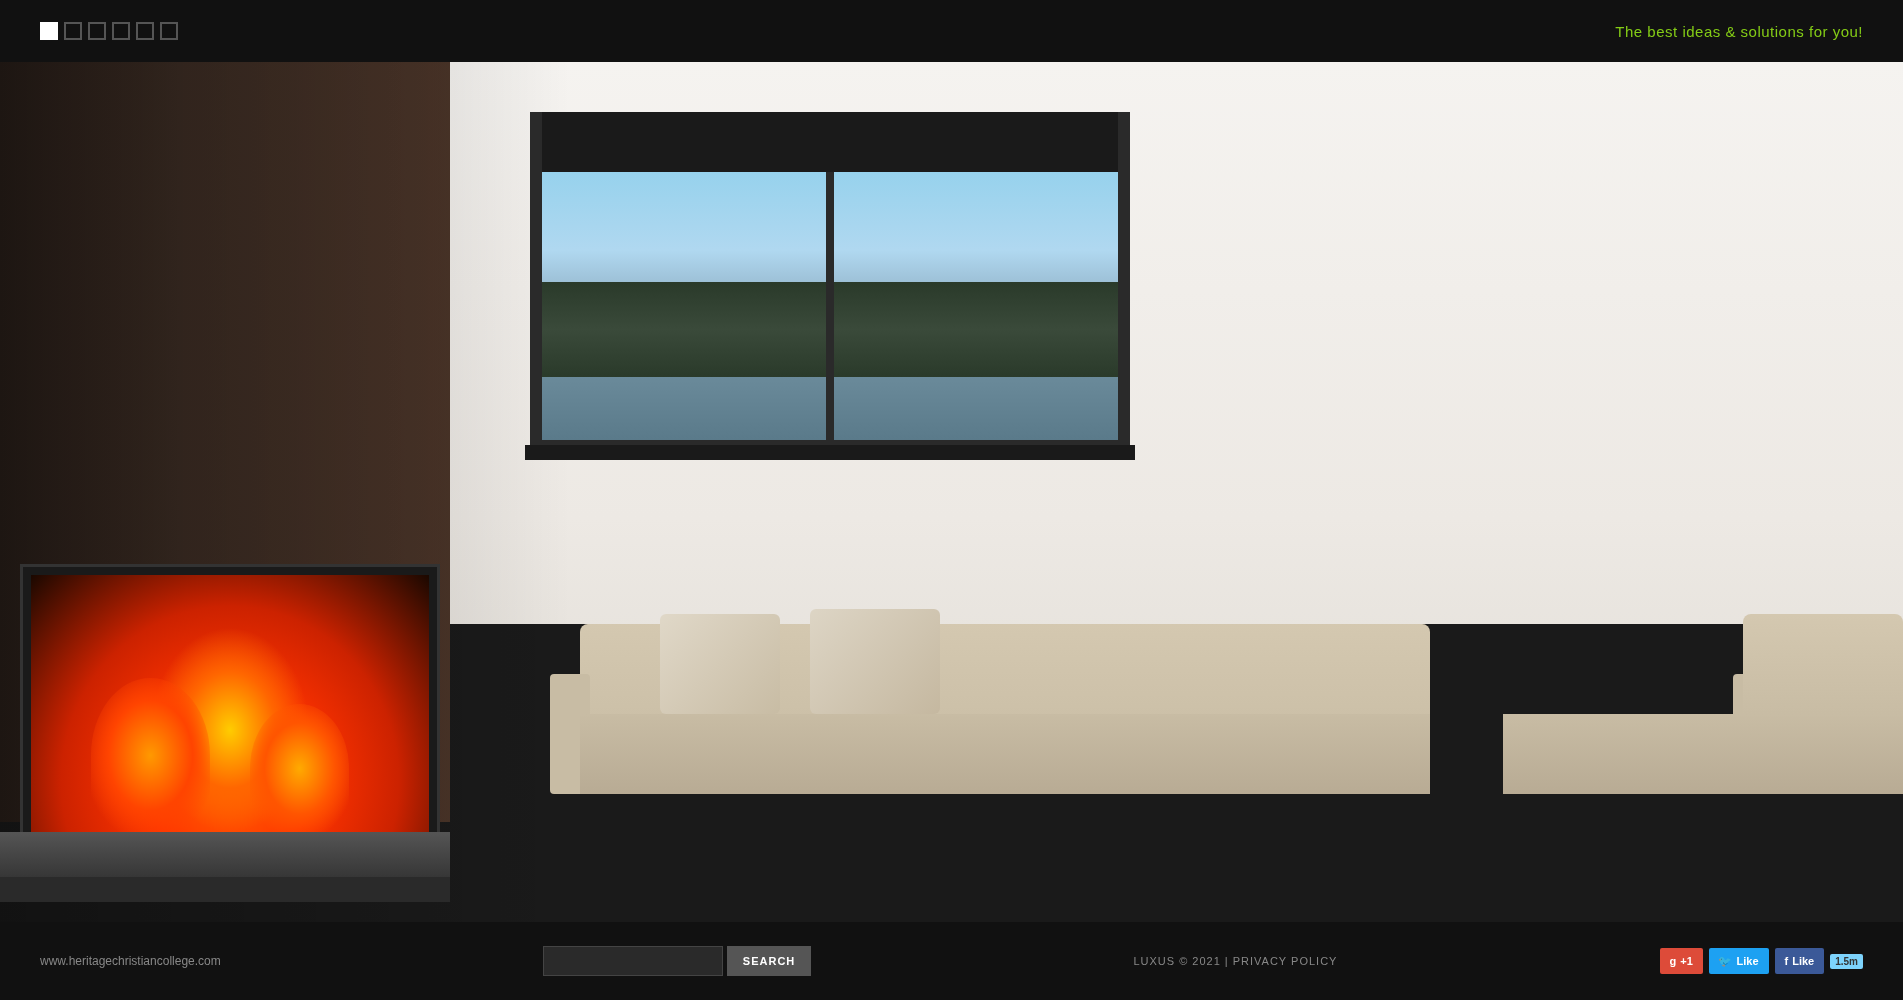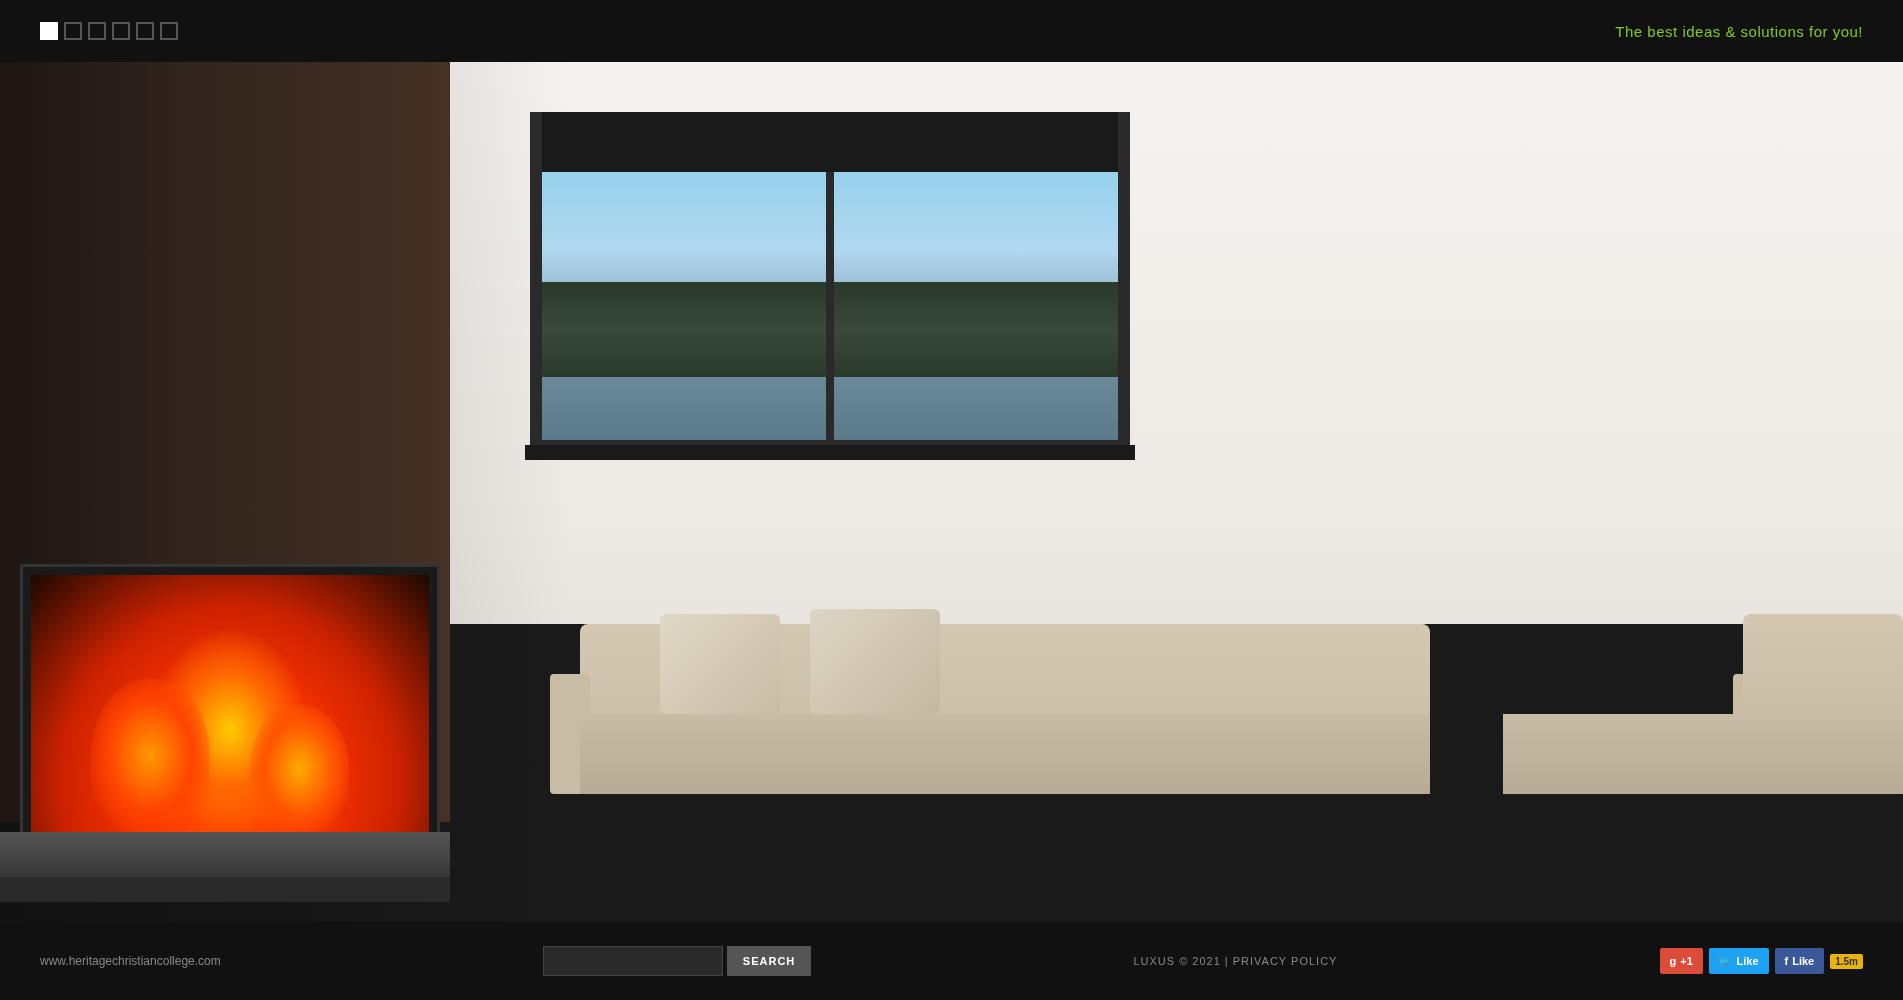--- a/index.html
+++ b/index.html
@@ -452,21 +452,21 @@
     }
     .btn-twitter {
       background: #1da1f2;
       color: #fff;
     }
     .btn-facebook {
       background: #3b5998;
       color: #fff;
     }
     .count-badge {
-      background: #eab308;
+      background: #7dd3fc;
       color: #333;
       font-size: 10px;
       font-weight: 700;
       padding: 2px 5px;
       border-radius: 2px;
     }
   </style>
 </head>
 <body>
 

